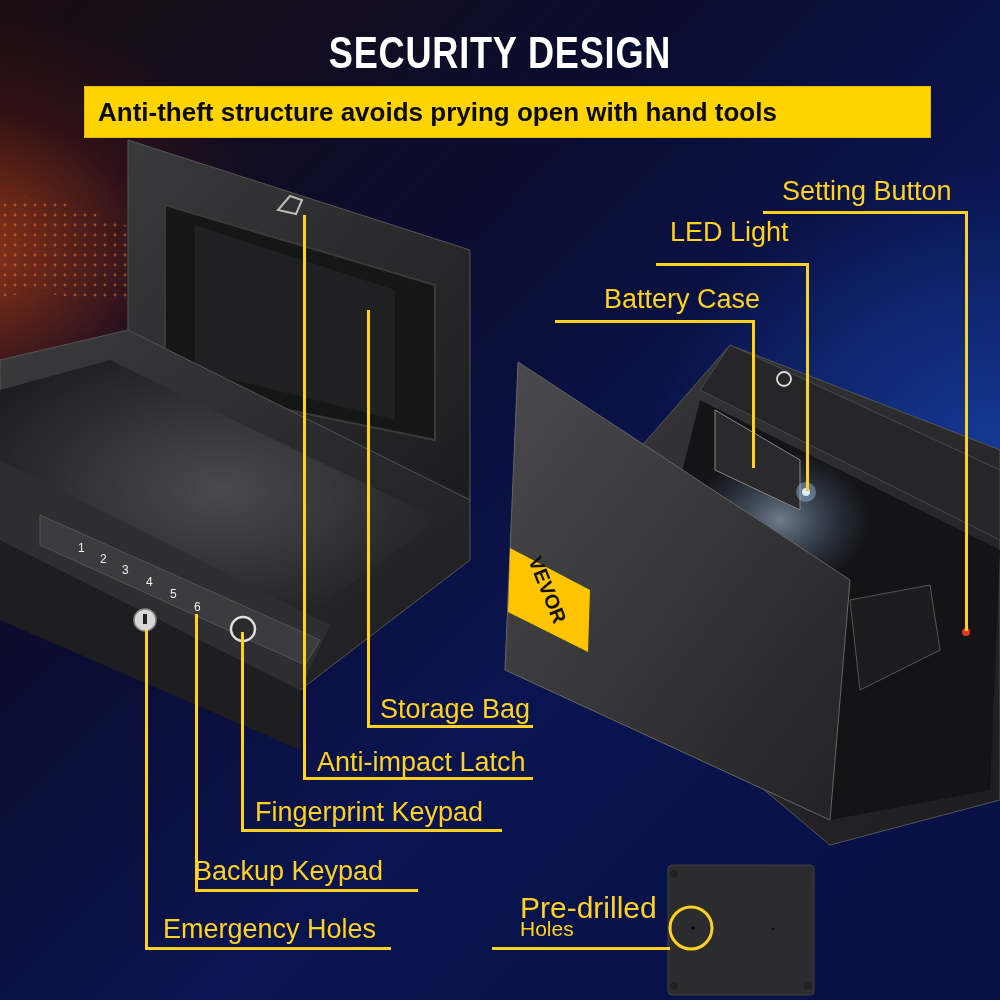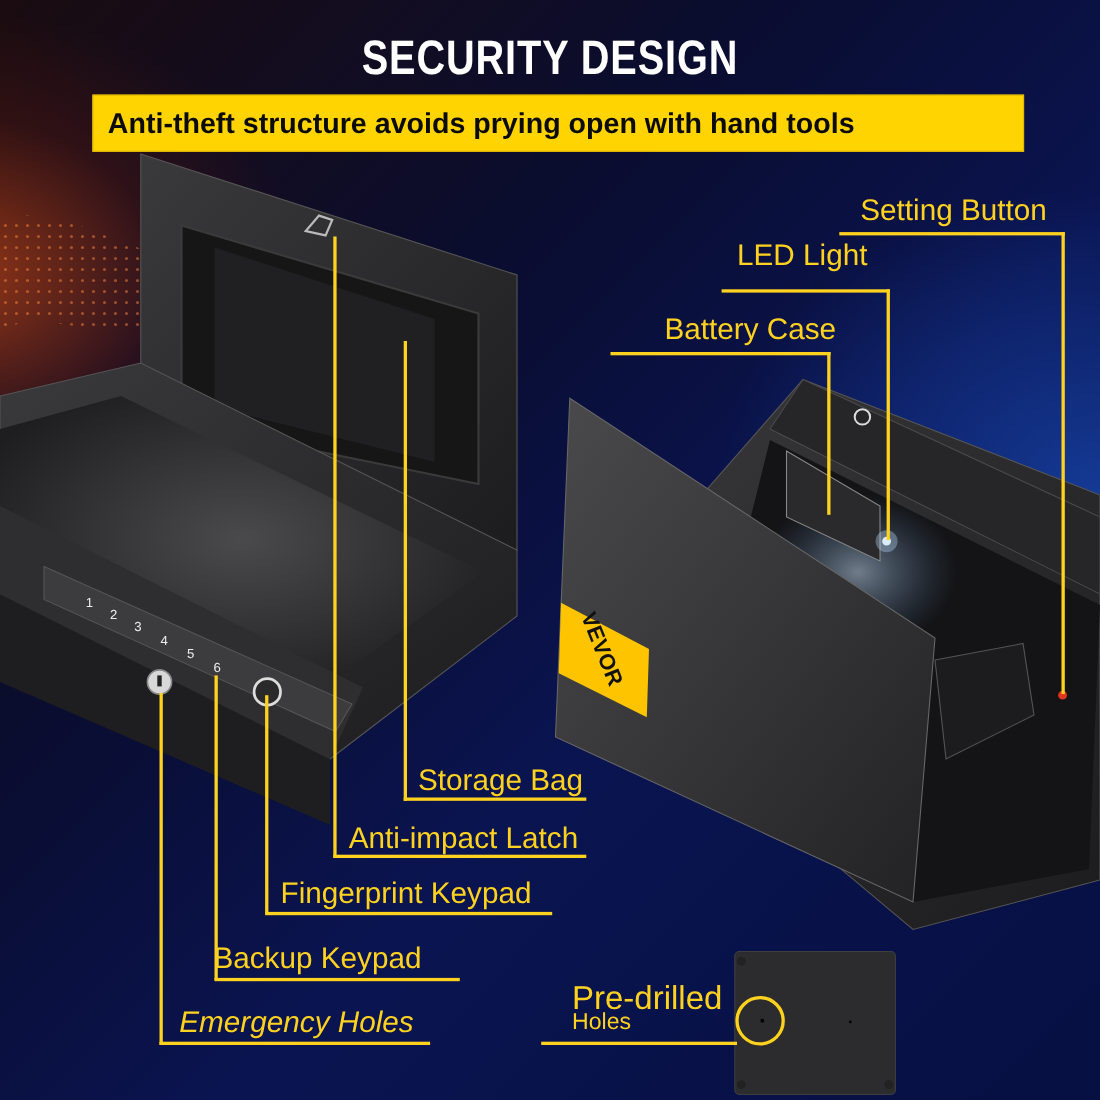--- a/index.html
+++ b/index.html
@@ -143,18 +143,18 @@
   <div class="vline" style="left:241px;top:632px;height:198px;"></div>
   <div class="hline" style="left:241px;top:829px;width:261px;"></div>
   <div class="label" style="left:255px;top:799px;">Fingerprint Keypad</div>
 
   <div class="vline" style="left:195px;top:614px;height:277px;"></div>
   <div class="hline" style="left:195px;top:889px;width:223px;"></div>
   <div class="label" style="left:194px;top:858px;">Backup Keypad</div>
 
   <div class="vline" style="left:145px;top:630px;height:320px;"></div>
   <div class="hline" style="left:145px;top:947px;width:246px;"></div>
-  <div class="label" style="left:163px;top:916px;font-style:italic;">Emergency Holes</div>
+  <div class="label" style="left:163px;top:916px;">Emergency Holes</div>
 
   <div class="label" style="left:520px;top:893px;font-size:30px;">Pre-drilled</div>
   <div class="label" style="left:520px;top:918px;font-size:21px;">Holes</div>
   <div class="hline" style="left:492px;top:947px;width:178px;"></div>
 </div>
 
 </body></html>

